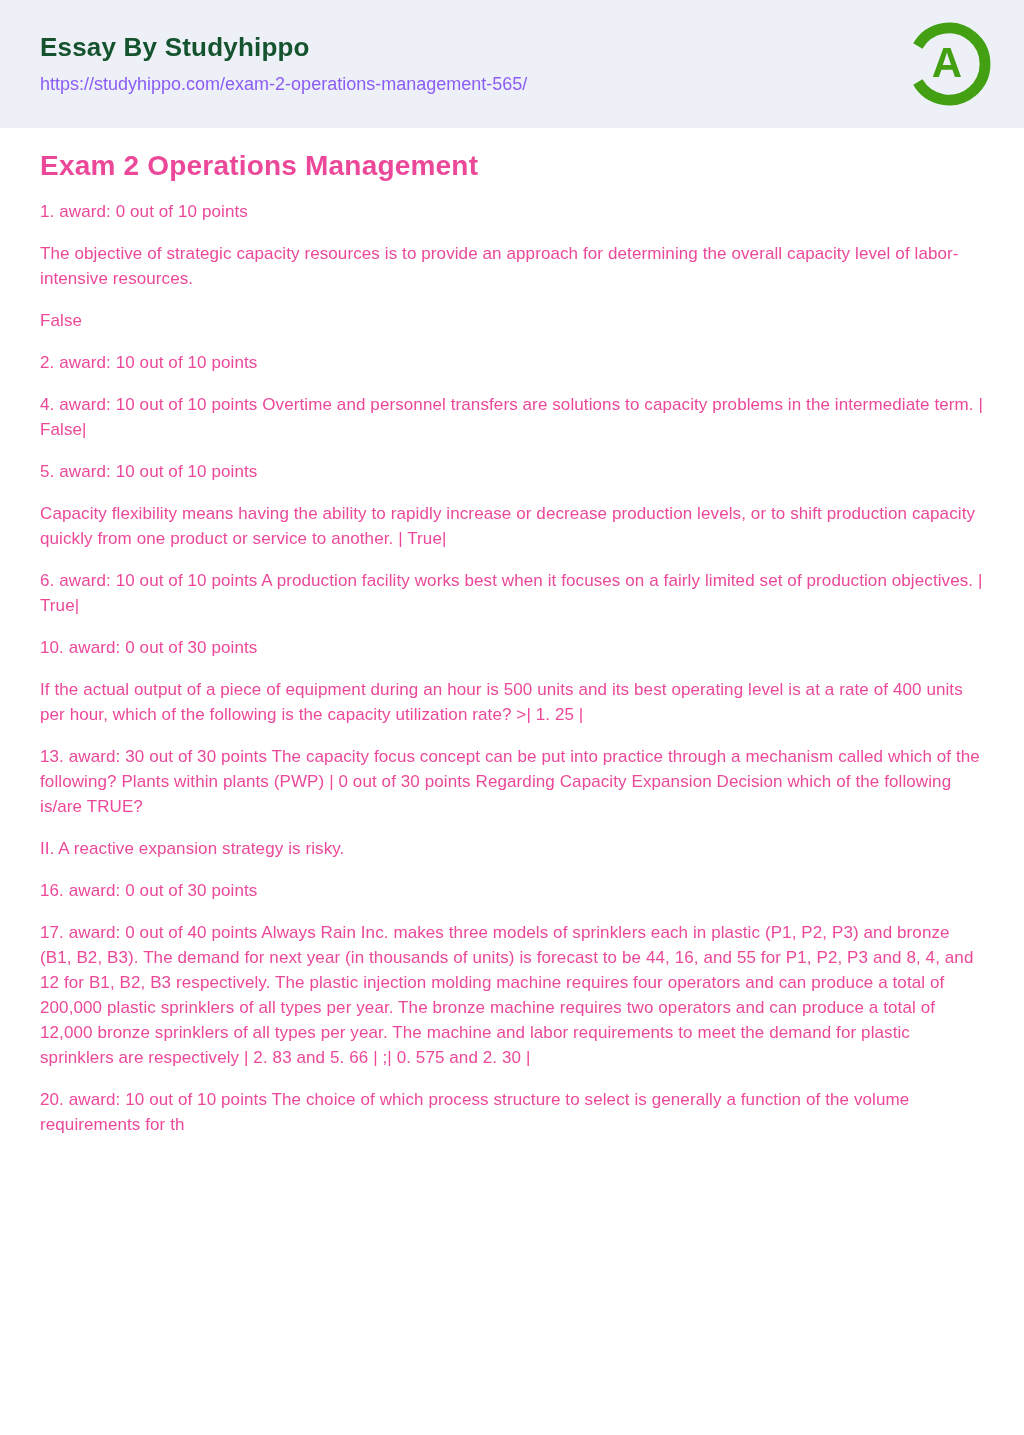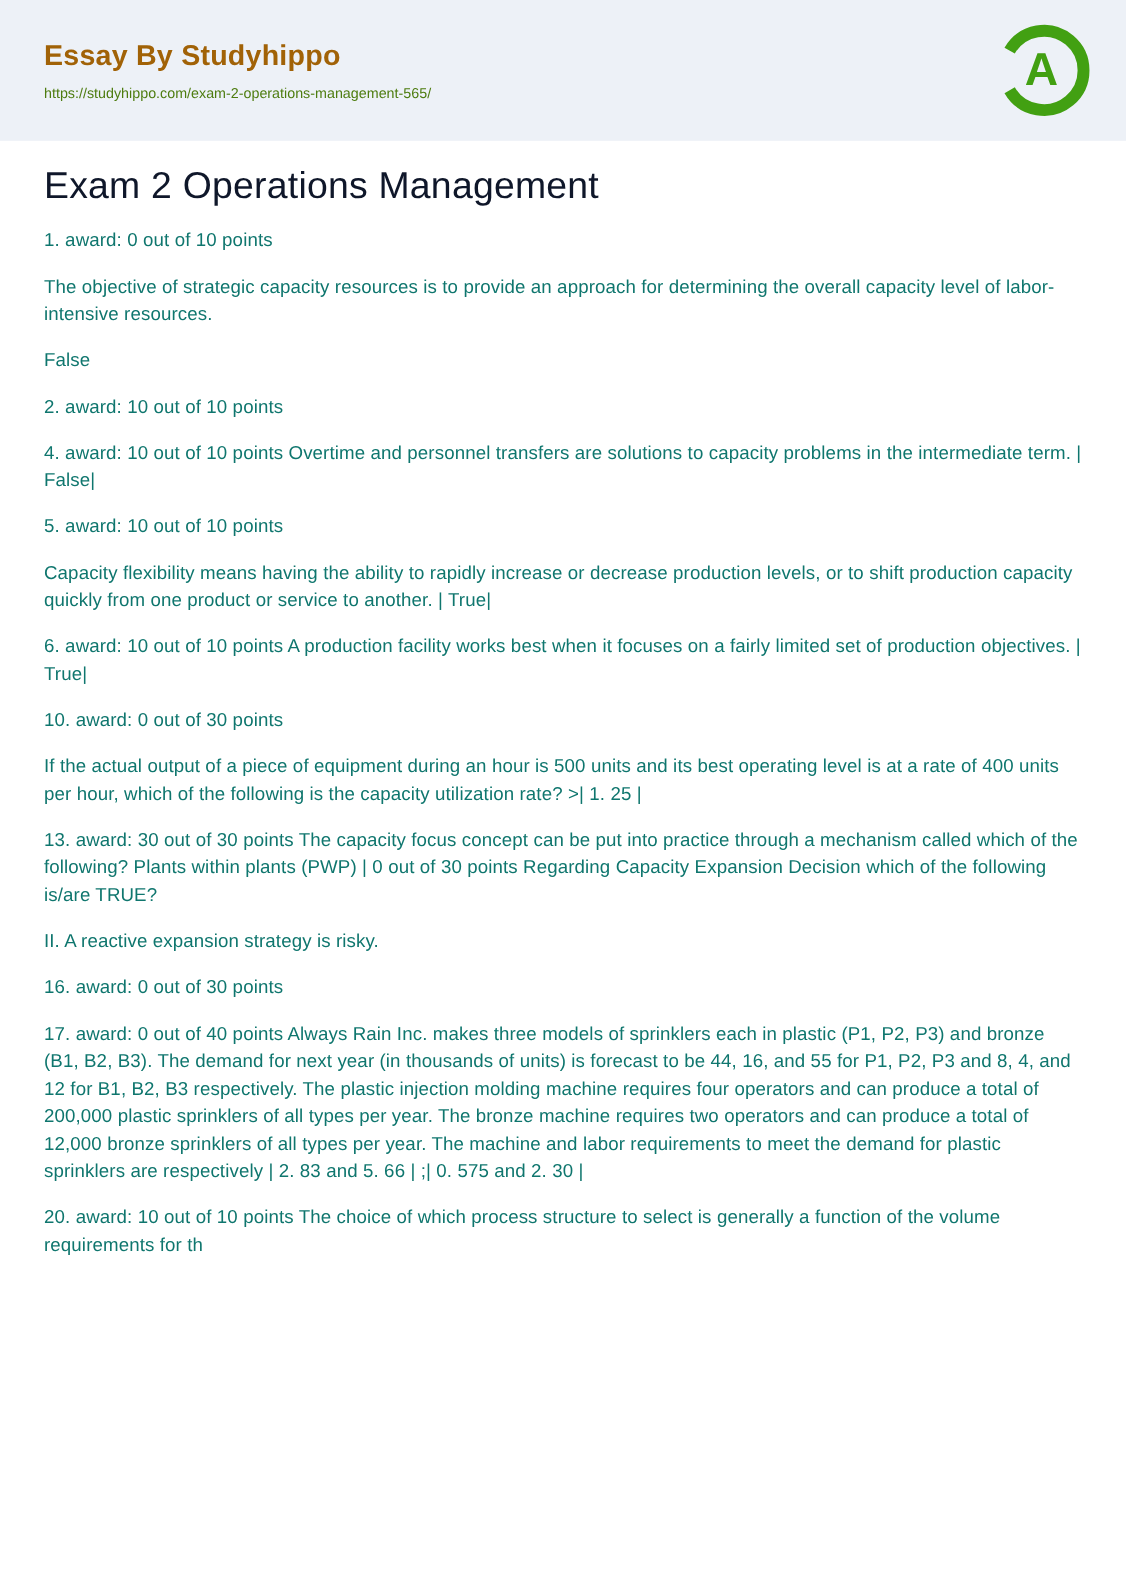--- a/index.html
+++ b/index.html
@@ -16,31 +16,31 @@
   
   .page-header {
     background: #edf1f7;
     height: 128px;
     display: flex;
     align-items: center;
     justify-content: space-between;
     padding: 0 30px 0 40px;
   }
   .site-title {
-    color: #a16207;
+    color: #14532d;
     font-size: 26px;
     font-weight: 700;
     letter-spacing: 0.2px;
     line-height: 1.1;
   }
   .page-url {
     display: block;
     margin-top: 13px;
-    color: #4d7c0f;
-    font-size: 13px;
+    color: #8b5cf6;
+    font-size: 18px;
     font-weight: 400;
     text-decoration: none;
     cursor: pointer;
   }
   .logo {
     position: relative;
     width: 90px;
     height: 90px;
     flex: 0 0 auto;
   }
@@ -54,31 +54,31 @@
     font-size: 42px;
     font-weight: 700;
     line-height: 1;
   }
   
   .content {
     padding: 22px 40px 40px 40px;
   }
   .article-title {
     margin: 0 0 4px 0;
-    font-size: 34px;
-    font-weight: 400;
-    color: #0f172a;
+    font-size: 28px;
+    font-weight: 700;
+    color: #ec4899;
     letter-spacing: 0.2px;
     line-height: 1.15;
   }
   .content p {
     margin: 17px 0;
     font-size: 17px;
     line-height: 25px;
-    color: #0f766e;
+    color: #ec4899;
     letter-spacing: 0.1px;
   }
 </style>
 </head>
 <body>
 
 <header class="page-header">
   <div class="header-left">
     <div class="site-title">Essay By Studyhippo</div>
     <a class="page-url">https://studyhippo.com/exam-2-operations-management-565/</a>

